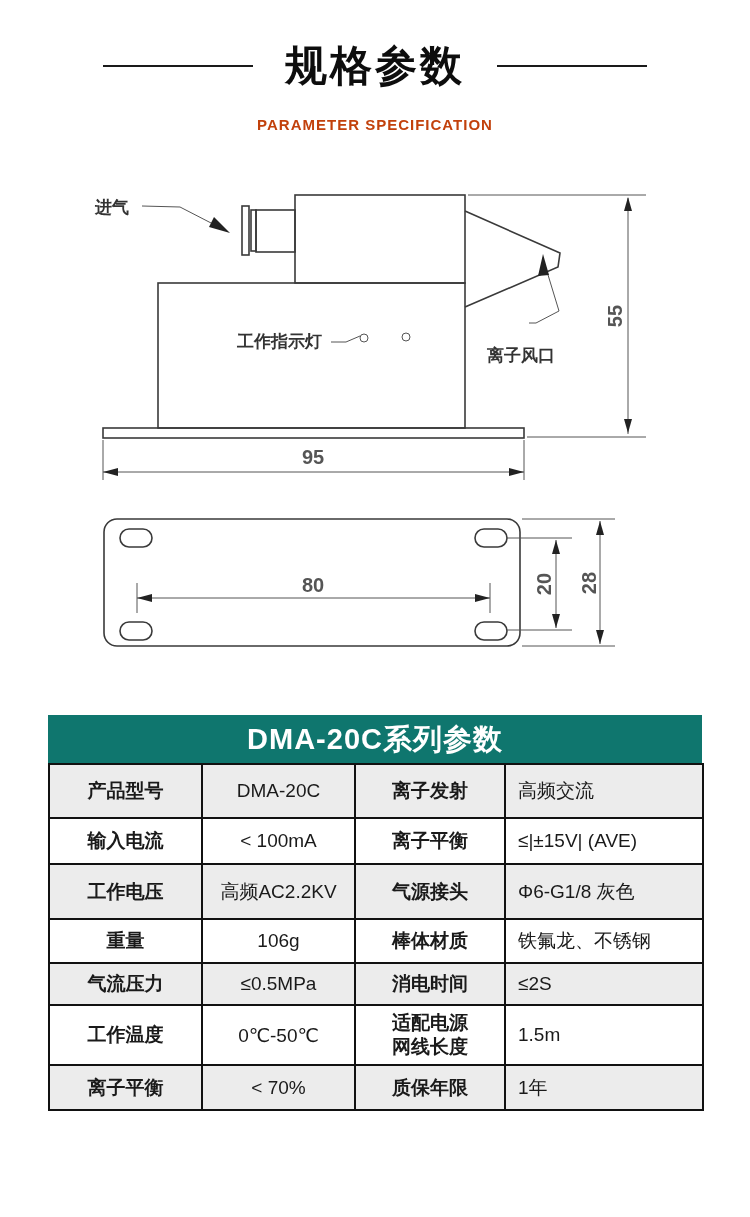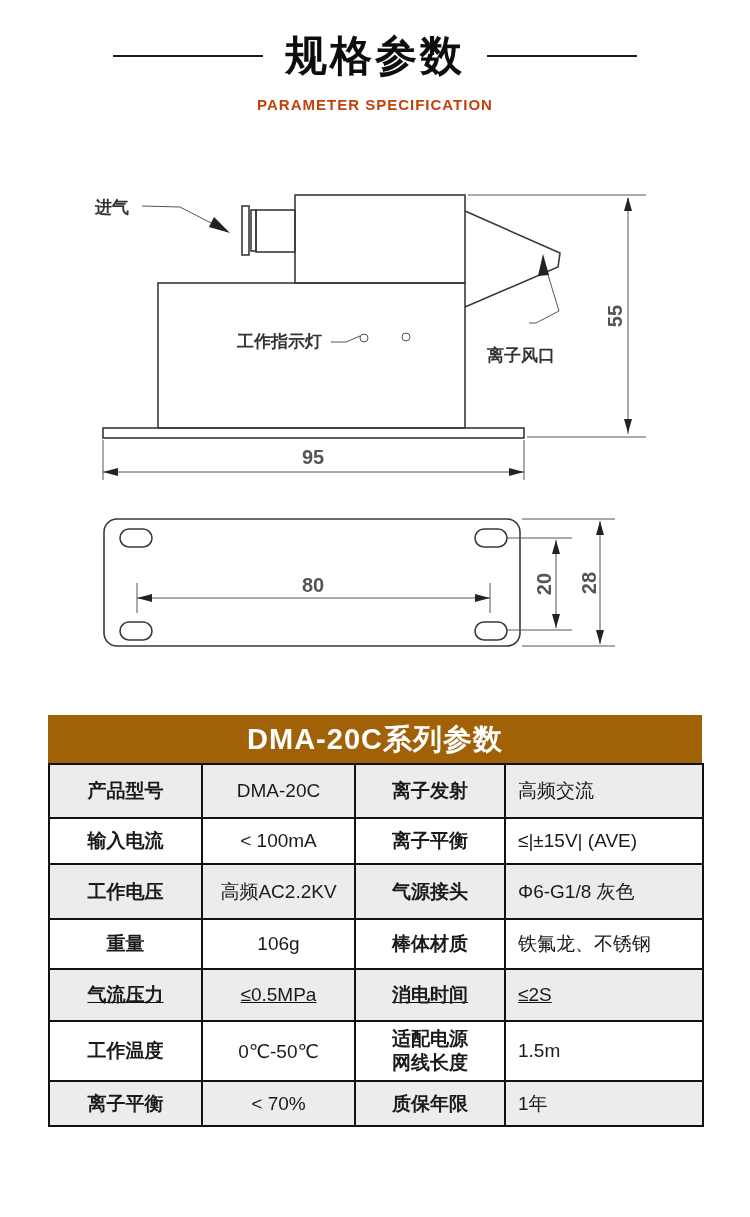--- a/index.html
+++ b/index.html
@@ -5,50 +5,50 @@
   html,body { margin:0; padding:0; background:#ffffff; }
   body {
     width:750px; height:1217px; overflow:hidden;
     font-family:"Liberation Sans","DejaVu Sans",sans-serif;
     color:#111;
   }
   
   .title-section { height:140px; box-sizing:border-box; padding-top:22px; text-align:center; }
   .title-row { display:flex; align-items:center; justify-content:center; gap:16px; }
   .title-line { width:150px; height:2px; background:#1a1a1a; }
-  .page-title { font-size:42px; font-weight:900; letter-spacing:3px; margin:6px; color:#0d0d0d; }
+  .page-title { font-size:42px; font-weight:900; letter-spacing:3px; margin:16px; color:#0d0d0d; }
   .page-subtitle { margin-top:6px; font-size:15px; letter-spacing:1px; font-weight:600; color:#c2410c; }
 
   
   .drawing-section { position:relative; height:575px;font-weight:bold; }
   .drawing-section svg { position:absolute; left:0; top:0; }
   .outline { fill:none; stroke:#3a3a3a; stroke-width:1.6; }
   .dimline { fill:none; stroke:#555; stroke-width:1; }
   .leader  { fill:none; stroke:#555; stroke-width:1; }
   .arrow   { fill:#222; stroke:none; }
   .dimtext { font-size:20px; fill:#555; }
   .cnlabel { font-size:17px; fill:#333; }
 
   
   .table-section { width:654px; margin:0 auto; }
   .table-header {
     height:48px; line-height:48px; text-align:center;
-    background:#a16207; color:#fff; font-size:29px; font-weight:800; letter-spacing:1px;
+    background:#0f766e; color:#fff; font-size:29px; font-weight:800; letter-spacing:1px;
   }
   table.spec { width:654px; border-collapse:collapse; table-layout:fixed; }
   table.spec td {
     border:2px solid #111; font-size:19px; color:#1a1a1a;
     vertical-align:middle; text-align:center; padding:1px 4px; box-sizing:border-box;
   }
   table.spec td.k { font-weight:700; }
   table.spec td.v2 { text-align:left; padding-left:12px; }
   table.spec tr:nth-child(odd) td { background:#ececec; }
   table.spec tr:nth-child(even) td { background:#ffffff; }
   tr.r1 { height:54px; } tr.r2 { height:46px; } tr.r3 { height:46px; } tr.r4 { height:55px; }
-  tr.r5 { height:50px; } tr.r6 { height:52px;text-decoration:underline; } tr.r7 { height:60px; } tr.r8 { height:45px; }
+  tr.r5 { height:44px; } tr.r6 { height:42px; } tr.r7 { height:60px; } tr.r8 { height:45px; }
   .twoline div { line-height:1.25; }
 </style>
 </head>
 <body>
 
 <div class="title-section">
   <div class="title-row">
     <div class="title-line"></div>
     <h1 class="page-title">规格参数</h1>
     <div class="title-line"></div>

